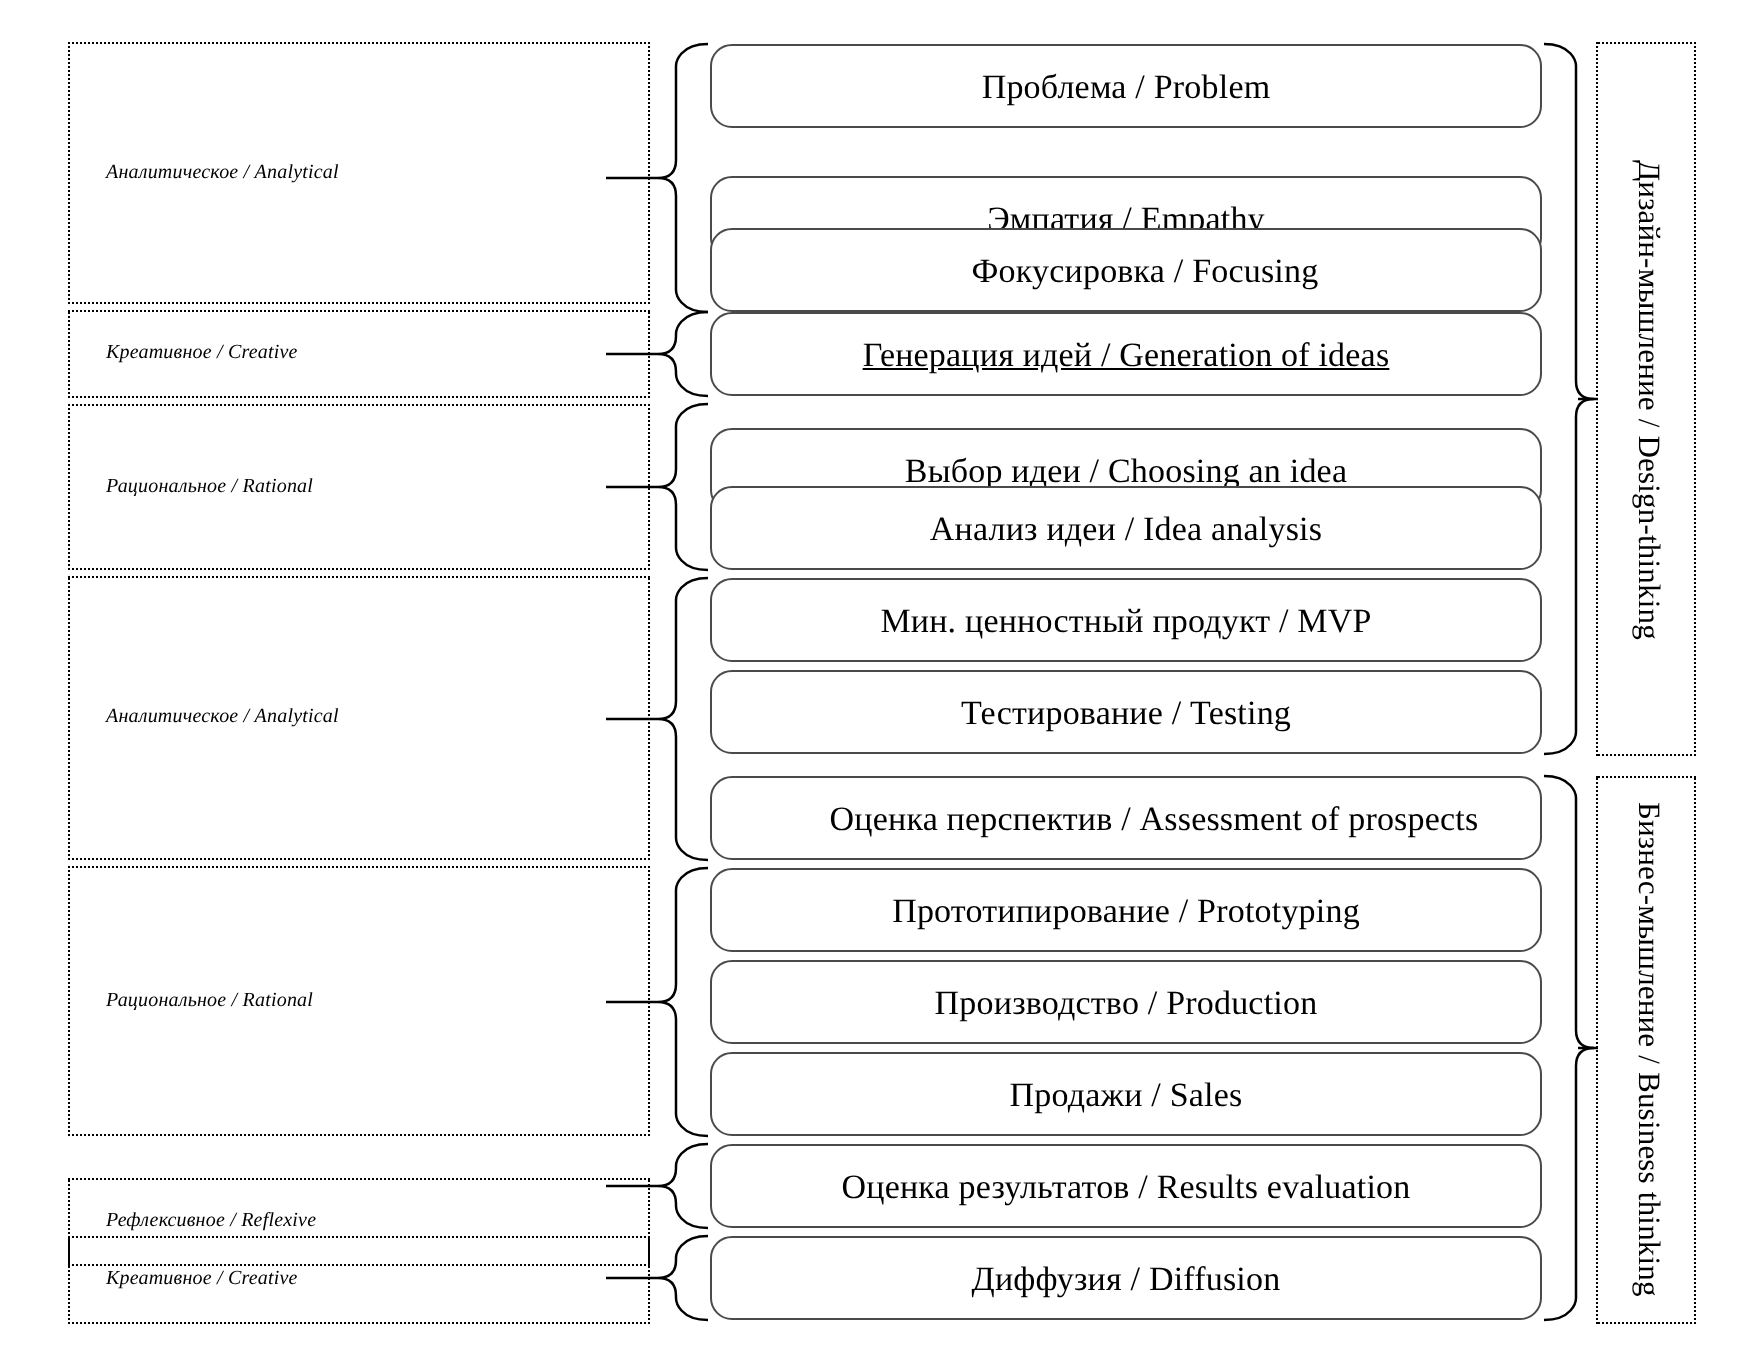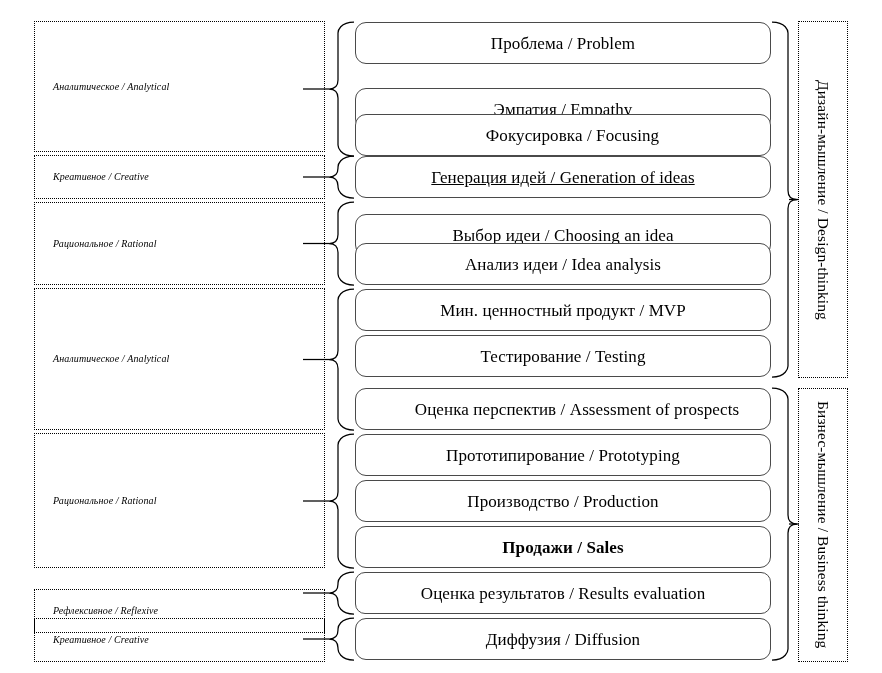--- a/index.html
+++ b/index.html
@@ -137,24 +137,24 @@
       </div>
       <div class="stage-box" style="top: 388px; padding-left: 28px;">
         <div class="stage-label">Оценка перспектив / Assessment of prospects</div>
       </div>
       <div class="stage-box" style="top: 434px;">
         <div class="stage-label">Прототипирование / Prototyping</div>
       </div>
       <div class="stage-box" style="top: 480px;">
         <div class="stage-label">Производство / Production</div>
       </div>
-      <div class="stage-box" style="top: 526px; font-weight: bold;">
+      <div class="stage-box" style="top: 526px;">
         <div class="stage-label">Продажи / Sales</div>
       </div>
-      <div class="stage-box" style="top: 572px; border-radius: 10px;">
+      <div class="stage-box" style="top: 572px;">
         <div class="stage-label">Оценка результатов / Results evaluation</div>
       </div>
       <div class="stage-box" style="top: 618px;">
         <div class="stage-label">Диффузия / Diffusion</div>
       </div>
     </div>
 
   <div id="domains">
       <div class="domain-box" style="top: 21px; height: 357px;">
         <div class="domain-label">Дизайн-мышление / Design-thinking</div>

